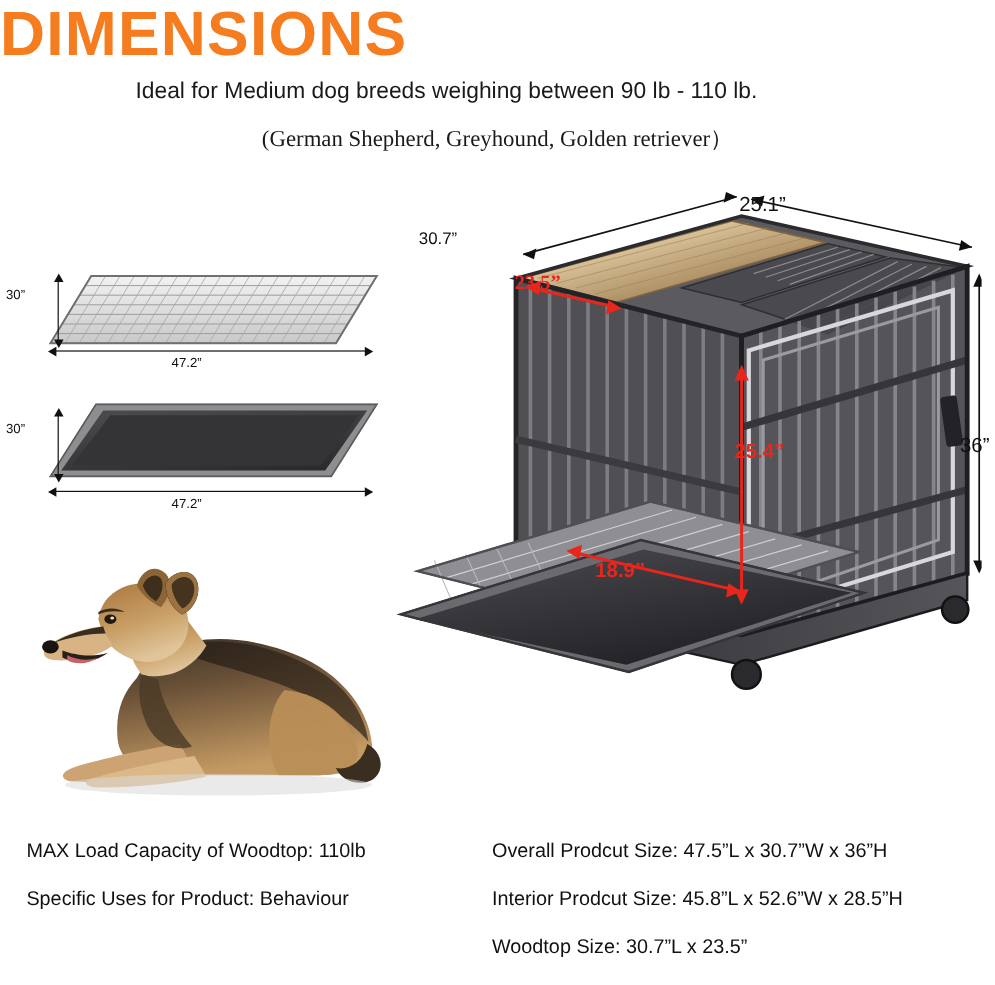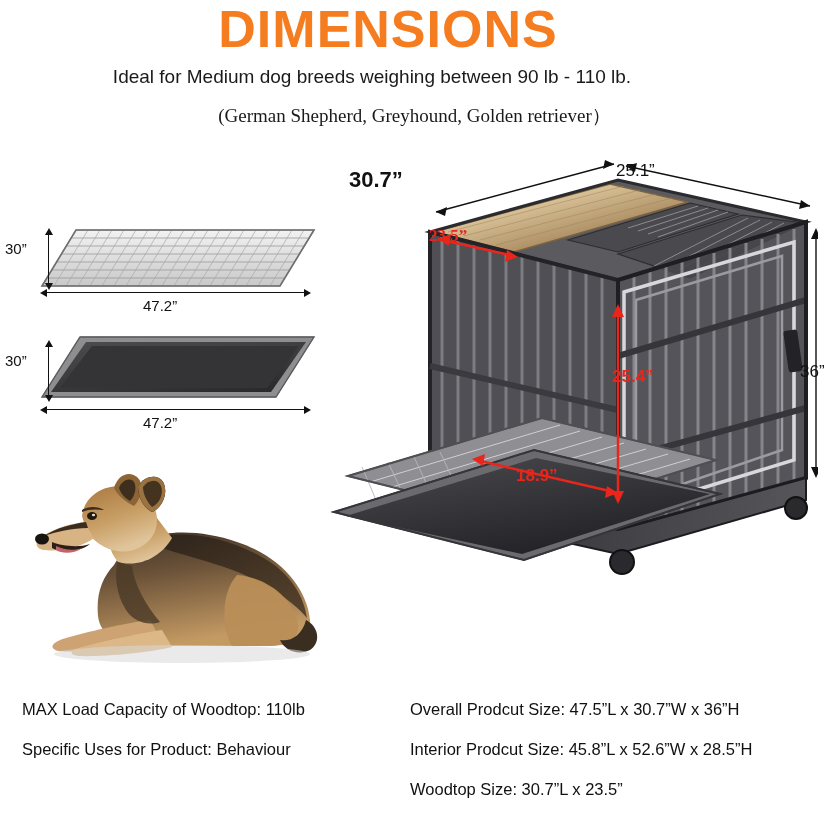--- a/index.html
+++ b/index.html
@@ -20,21 +20,21 @@
     width: 829px;
     height: 821px;
   }
 
   
   .title {
     position: absolute;
     top: 2px;
     left: 0;
     width: 776px;
-    text-align: center;
+    text-align: left;
     font-size: 52px;
     font-weight: bold;
     letter-spacing: 1px;
     color: #F57C1F;
     line-height: 1.05;
   }
   .subtitle {
     position: absolute;
     top: 66px;
     left: 0;
@@ -65,21 +65,21 @@
     height: 62px;
   }
   .tray-part {
     left: 40px;
     top: 335px;
     width: 276px;
     height: 70px;
   }
   .dimlabel {
     position: absolute;
-    font-size: 15px;
+    font-size: 11px;
     color: #111;
     white-space: nowrap;
   }
 
   
   .mline {
     position: absolute;
     background: #111;
   }
   .mline.h { height: 1px; }
@@ -434,27 +434,27 @@
       <polygon points="300,344 294,331 306,331" fill="#e8261c"></polygon>
 
       <g stroke="#e8261c" stroke-width="2.5" fill="none">
         <line x1="158" y1="300" x2="296" y2="332"></line>
       </g>
       <polygon points="154,299 167,294 165,306" fill="#e8261c"></polygon>
       <polygon points="300,333 287,338 289,326" fill="#e8261c"></polygon>
     </svg>
   </div>
 
-  <div class="dimlabel" style="left:349px; top:167px; font-size:22px;font-weight:bold;">30.7”</div>
+  <div class="dimlabel" style="left:349px; top:190px; font-size:14px;">30.7”</div>
   <div class="dimlabel" style="left:616px; top:161px; font-size:17px;">25.1”</div>
   <div class="dimlabel" style="left:800px; top:362px; font-size:17px;">36”</div>
 
   <div class="rdimlabel" style="left:429px; top:226px;font-family:Liberation Serif, serif;">23.5”</div>
   <div class="rdimlabel" style="left:612px; top:367px;">25.4”</div>
-  <div class="rdimlabel" style="left:516px; top:466px;text-align:right;">18.9”</div>
+  <div class="rdimlabel" style="left:496px; top:466px;text-align:right;">18.9”</div>
 
   <div class="specs">
     <div class="spec-col-left">
       <div class="spec-line">MAX Load Capacity of Woodtop: 110lb</div>
       <div class="spec-line">Specific Uses for Product: Behaviour</div>
     </div>
     <div class="spec-col-right">
       <div class="spec-line">Overall Prodcut Size: 47.5”L x 30.7”W x 36”H</div>
       <div class="spec-line">Interior Prodcut Size: 45.8”L x 52.6”W x 28.5”H</div>
       <div class="spec-line">Woodtop Size: 30.7”L x 23.5”</div>

